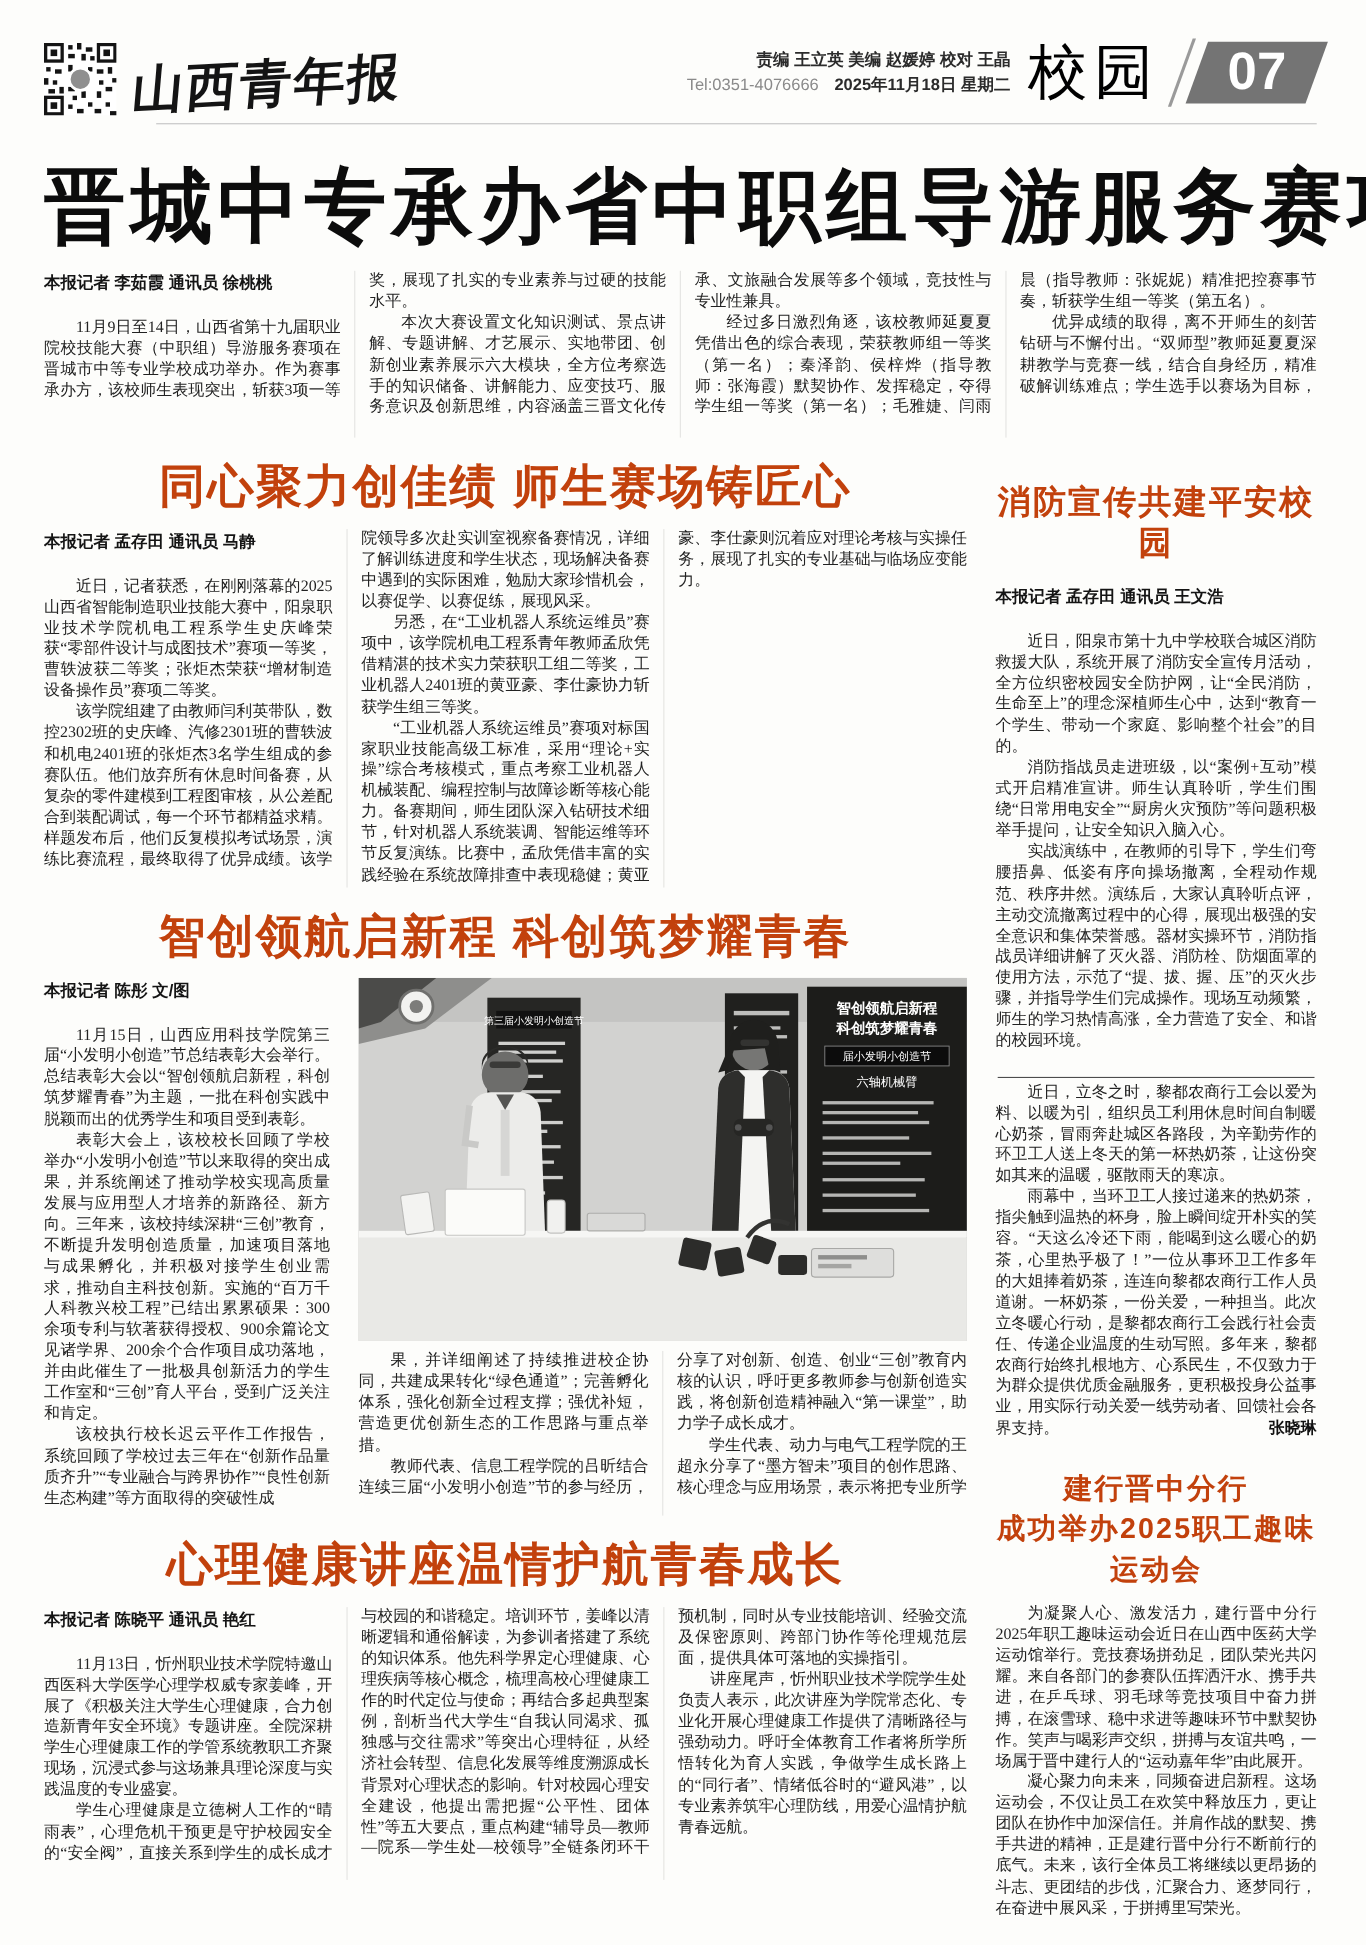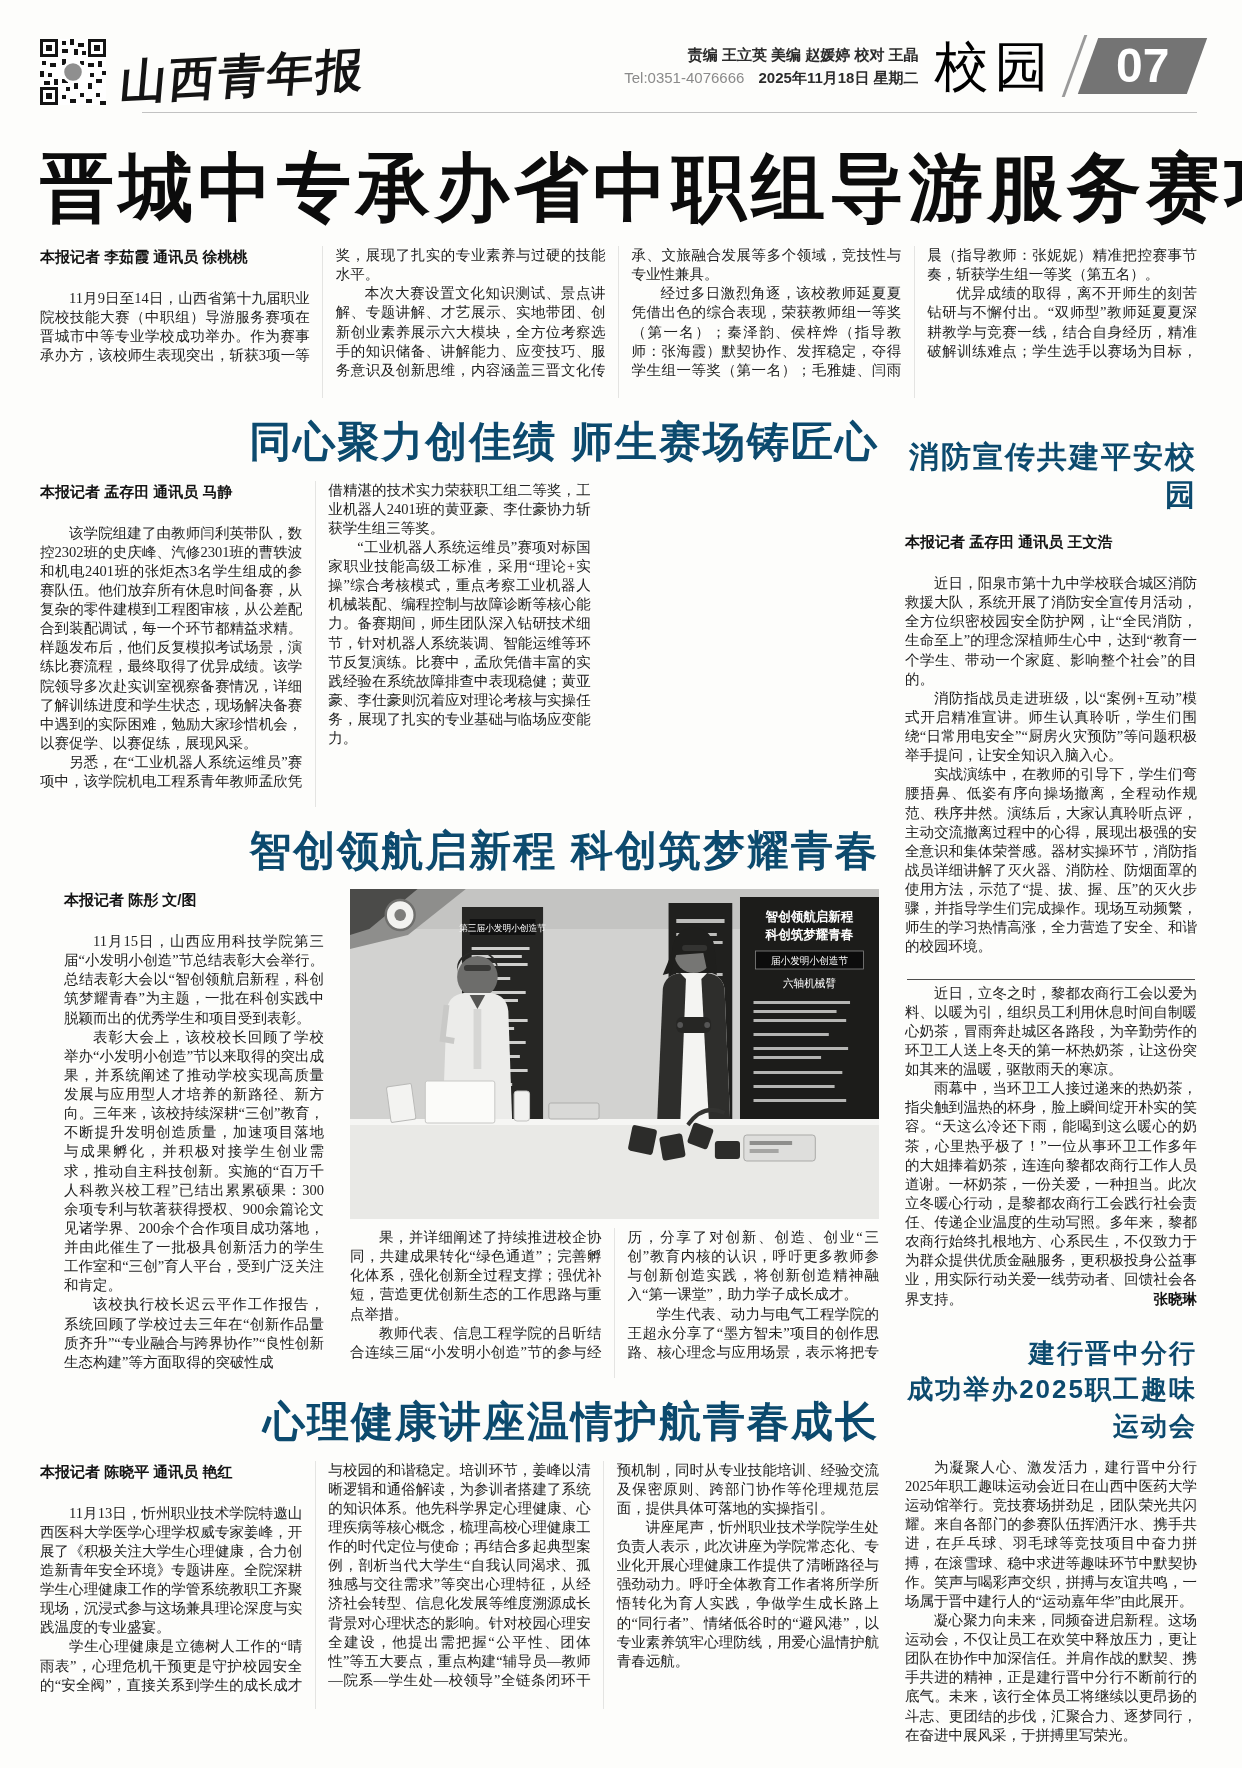--- a/index.html
+++ b/index.html
@@ -45,41 +45,41 @@
 
   
   .lead-headline {
     margin-top: 30px; text-align: center; white-space: nowrap;
     font-family: "Liberation Sans", "DejaVu Sans", sans-serif;
     font-size: 74px; font-weight: 900; color: #0c0c0c; letter-spacing: 5px; line-height: 1.15;
   }
   .byline { font-family: "Liberation Sans", "DejaVu Sans", sans-serif; font-weight: bold; font-size: 15px; color: #141414; margin: 2px 0 22px; }
   .para { text-indent: 2em; text-align: justify; font-size: 14.5px; line-height: 1.32; color: #222; }
   .story-headline {
-    text-align: right; font-family: "Liberation Sans", "DejaVu Sans", sans-serif;
-    font-weight: 900; color: #0c4a6e; letter-spacing: 2px;
+    text-align: center; font-family: "Liberation Sans", "DejaVu Sans", sans-serif;
+    font-weight: 900; color: #c2410c; letter-spacing: 2px;
   }
 
   
   .lead-cols {
     margin-top: 16px; height: 152px;
     column-count: 4; column-gap: 26px; column-fill: auto; overflow: hidden;
     column-rule: 1px solid #e4e4e2;
   }
 
   
   .main-grid { display: grid; grid-template-columns: 1fr 292px; column-gap: 26px; }
 
   .h2 { font-size: 42px; line-height: 1.25; margin: 18px 0 12px; }
   .cols-3 { column-count: 3; column-gap: 26px; column-fill: auto; overflow: hidden; column-rule: 1px solid #e4e4e2; }
   #s2-cols { height: 326px; }
   #s4-cols { height: 248px; }
 
   
-  .s3-grid { display: grid; grid-template-columns: 260px 1fr; column-gap: 26px; margin-top: 4px; margin-left: 24px; }
+  .s3-grid { display: grid; grid-template-columns: 260px 1fr; column-gap: 26px; margin-top: 4px; }
   .photo-frame { width: 100%; height: 330px; display: block; background: #cfcfcf; }
   .s3-bottom { margin-top: 9px; height: 150px; column-count: 2; column-gap: 26px; column-fill: auto; overflow: hidden; column-rule: 1px solid #e4e4e2; }
 
   
   .sidebar { padding-top: 2px; }
   .sb-h1 { font-size: 30px; margin: 38px 0 20px; line-height: 1.25; }
   .sb-h2 { font-size: 26px; margin: 20px 0 16px; line-height: 1.4; }
   .sb-h3 { font-size: 26px; margin: 26px 0 14px; line-height: 1.4; }
   .sb-rule { border: none; border-top: 1px solid #4d4d4d; margin: 22px 2px 4px; }
   .sig { float: right; font-family: "Liberation Sans", "DejaVu Sans", sans-serif; font-weight: bold; color: #111; }
@@ -170,20 +170,21 @@
   </section>
 
   <div class="main-grid">
 
     <div class="main-left">
 
       <section>
         <h2 class="story-headline h2">同心聚力创佳绩 师生赛场铸匠心</h2>
         <div class="cols-3" id="s2-cols">
           <div class="byline">本报记者 孟存田 通讯员 马静</div>
+          <p class="para">近日，记者获悉，在刚刚落幕的2025山西省智能制造职业技能大赛中，阳泉职业技术学院机电工程系学生史庆峰荣获“零部件设计与成图技术”赛项一等奖，曹轶波获二等奖；张炬杰荣获“增材制造设备操作员”赛项二等奖。</p>
           <p class="para">该学院组建了由教师闫利英带队，数控2302班的史庆峰、汽修2301班的曹轶波和机电2401班的张炬杰3名学生组成的参赛队伍。他们放弃所有休息时间备赛，从复杂的零件建模到工程图审核，从公差配合到装配调试，每一个环节都精益求精。样题发布后，他们反复模拟考试场景，演练比赛流程，最终取得了优异成绩。该学院领导多次赴实训室视察备赛情况，详细了解训练进度和学生状态，现场解决备赛中遇到的实际困难，勉励大家珍惜机会，以赛促学、以赛促练，展现风采。</p>
           <p class="para">另悉，在“工业机器人系统运维员”赛项中，该学院机电工程系青年教师孟欣凭借精湛的技术实力荣获职工组二等奖，工业机器人2401班的黄亚豪、李仕豪协力斩获学生组三等奖。</p>
           <p class="para">“工业机器人系统运维员”赛项对标国家职业技能高级工标准，采用“理论+实操”综合考核模式，重点考察工业机器人机械装配、编程控制与故障诊断等核心能力。备赛期间，师生团队深入钻研技术细节，针对机器人系统装调、智能运维等环节反复演练。比赛中，孟欣凭借丰富的实践经验在系统故障排查中表现稳健；黄亚豪、李仕豪则沉着应对理论考核与实操任务，展现了扎实的专业基础与临场应变能力。</p>
         </div>
       </section>
 
       <section>
         <h2 class="story-headline h2">智创领航启新程 科创筑梦耀青春</h2>
         <div class="s3-grid">
           <div class="s3-left">

